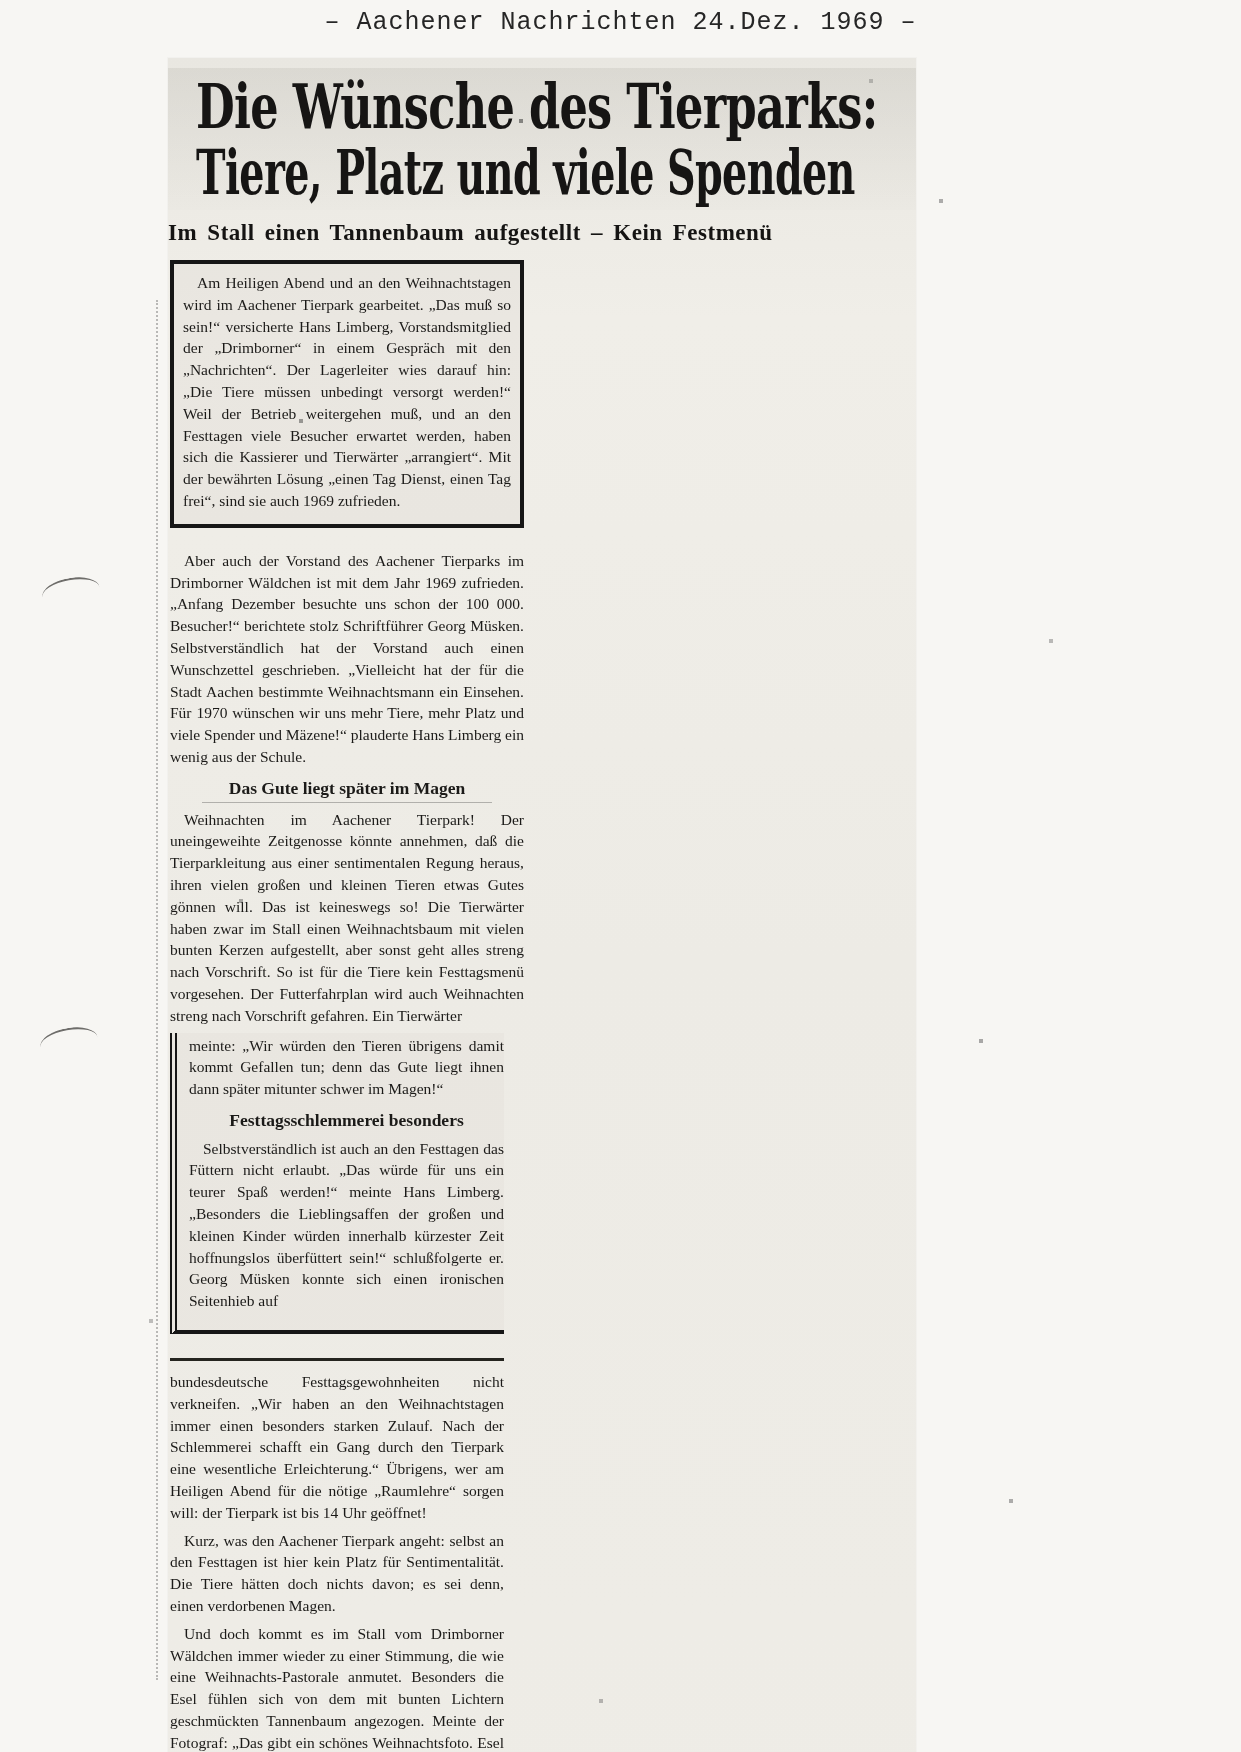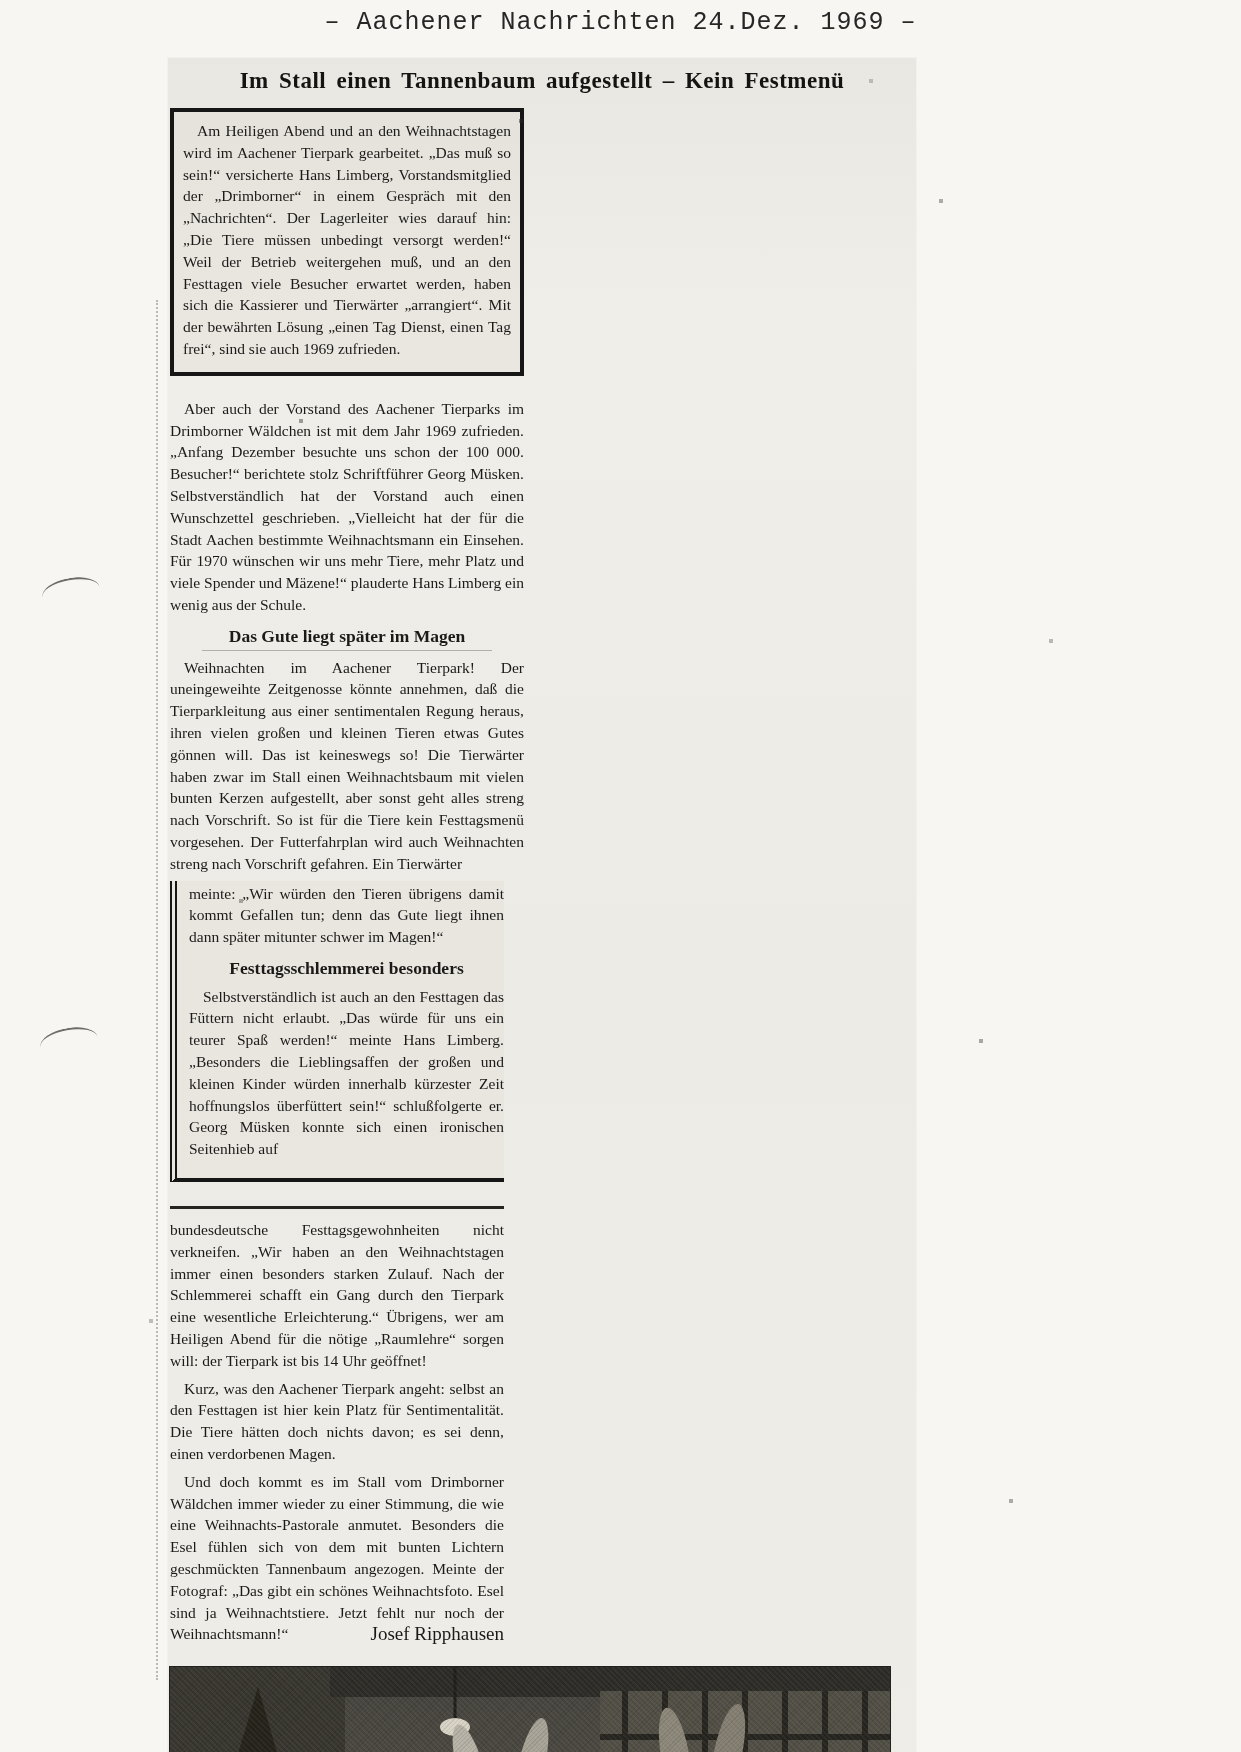--- a/index.html
+++ b/index.html
@@ -53,21 +53,21 @@
     font-weight:900;color:#161514;
     font-size:62px;line-height:66px;letter-spacing:-1px;
     transform-origin:left center;
     margin-left:28px;
   }
   .hl1{transform:scaleX(.72);}
   .hl2{transform:scaleX(.64);}
 
   
   .deck{
-    margin:10px 0 0 0;text-align:center;
+    margin:10px 0 0 0;
     font-weight:700;font-size:23px;letter-spacing:.5px;color:#151413;
     font-family:"Liberation Serif", serif;
     word-spacing:4px;
   }
 
   
   .columns{
     display:flex;justify-content:flex-end;
     margin-top:14px;padding:0 2px;flex-direction:column;
   }
@@ -155,20 +155,24 @@
 </head>
 <body>
 
 <div class="page">
 
   <div class="source-line">– Aachener Nachrichten 24.Dez. 1969 –</div>
 
   <div class="clipping">
 
 
+    <h1 class="headline">
+      <span class="hl-line hl1">Die Wünsche des Tierparks:</span>
+      <span class="hl-line hl2">Tiere, Platz und viele Spenden</span>
+    </h1>
 
     <div class="deck">Im Stall einen Tannenbaum aufgestellt – Kein Festmenü</div>
 
     <div class="columns">
 
       <div class="col col-left">
         <div class="lead-box">
           <p class="para indent">Am Heiligen Abend und an den Weihnachtstagen wird im Aachener Tierpark gearbeitet. „Das muß so sein!“ versicherte Hans Limberg, Vorstandsmitglied der „Drimborner“ in einem Gespräch mit den „Nachrichten“. Der Lagerleiter wies darauf hin: „Die Tiere müssen unbedingt versorgt werden!“ Weil der Betrieb weitergehen muß, und an den Festtagen viele Besucher erwartet werden, haben sich die Kassierer und Tierwärter „arrangiert“. Mit der bewährten Lösung „einen Tag Dienst, einen Tag frei“, sind sie auch 1969 zufrieden.</p>
         </div>
         <p class="para indent">Aber auch der Vorstand des Aachener Tierparks im Drimborner Wäldchen ist mit dem Jahr 1969 zufrieden. „Anfang Dezember besuchte uns schon der 100 000. Besucher!“ berichtete stolz Schriftführer Georg Müsken. Selbstverständlich hat der Vorstand auch einen Wunschzettel geschrieben. „Vielleicht hat der für die Stadt Aachen bestimmte Weihnachtsmann ein Einsehen. Für 1970 wünschen wir uns mehr Tiere, mehr Platz und viele Spender und Mäzene!“ plauderte Hans Limberg ein wenig aus der Schule.</p>

